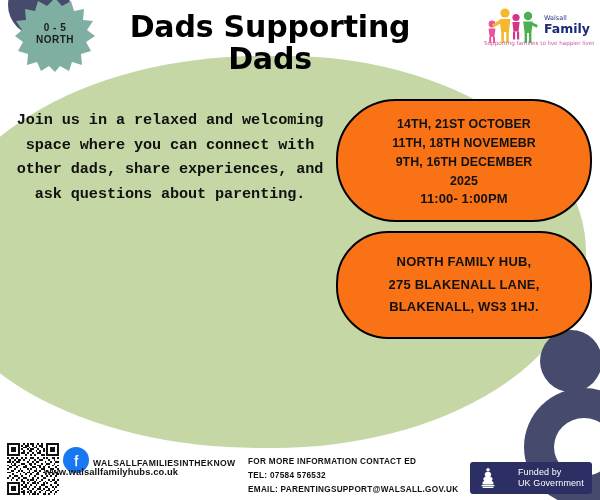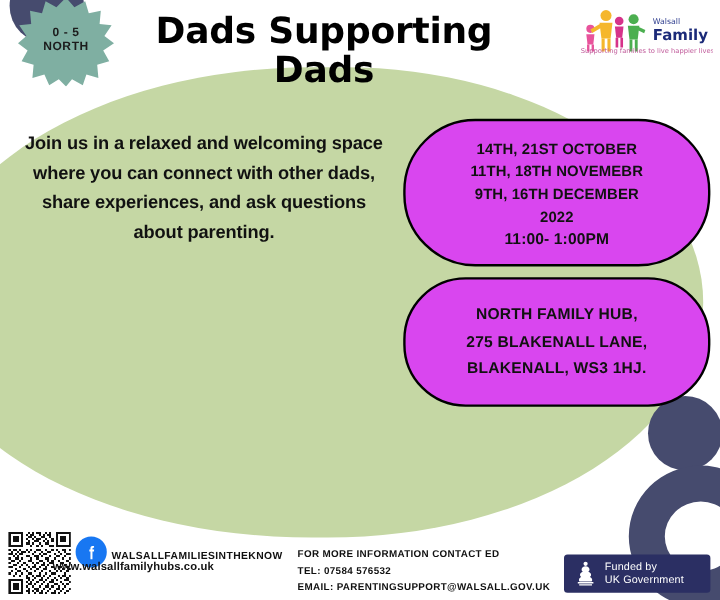--- a/index.html
+++ b/index.html
@@ -51,29 +51,29 @@
   }
 
   
   .logo{position:absolute;left:482px;top:4px;width:112px;height:44px;}
   .logo svg{display:block;}
 
   
   .body-col{
     position:absolute;left:14px;top:108px;width:312px;
     text-align:center;color:#111;
-    font-family:Liberation Sans, sans-serif;
+    font-family:Liberation Mono, monospace;
     font-weight:700;font-size:15.2px;line-height:1.62;
     letter-spacing:-.1px;
   }
   .para+.para{margin-top:21px;}
 
   
   .pill{
-    position:absolute;background:#d946ef;border:2.5px solid #000;
+    position:absolute;background:#f97316;border:2.5px solid #000;
     display:flex;flex-direction:column;align-items:center;justify-content:center;
     text-align:center;color:#111;
   }
   .pill-dates{
     left:336px;top:99px;width:252px;height:119px;border-radius:60px;
   }
   .pill-dates .dl{
     font-size:12.4px;font-weight:700;line-height:1.52;letter-spacing:.1px;
   }
   .pill-dates .time{
@@ -106,21 +106,21 @@
     font-size:9.4px;font-weight:700;color:#111;letter-spacing:.1px;
   }
 
   .contact{
     position:absolute;left:248px;top:455px;width:244px;text-align:left;
     color:#111;font-size:8.2px;font-weight:700;line-height:1.72;letter-spacing:.3px;
   }
 
   .gov-badge{
     position:absolute;left:470px;top:462px;width:122px;height:32px;
-    background:#2b2f63;border-radius:3px;display:flex;align-items:center;gap:6px;
+    background:#2b2f63;border-radius:3px;display:flex;align-items:center;gap:20px;
     padding:0 8px;box-sizing:border-box;
   }
   .gov-badge .crown{width:20px;height:22px;flex:0 0 20px;}
   .gov-badge .gtxt{
     color:#fff;font-size:9px;font-weight:400;line-height:1.22;letter-spacing:.1px;
   }
 </style>
 </head>
 <body>
 
@@ -171,21 +171,21 @@
   </div>
 
   <div class="body-col">
     <div class="para">Join us in a relaxed and welcoming space where you can connect with other dads, share experiences, and ask questions about parenting.</div>
   </div>
 
   <div class="pill pill-dates">
     <div class="dl">14TH, 21ST OCTOBER</div>
     <div class="dl">11TH, 18TH NOVEMEBR</div>
     <div class="dl">9TH, 16TH DECEMBER</div>
-    <div class="dl">2022</div>
+    <div class="dl">2025</div>
     <div class="time">11:00- 1:00PM</div>
   </div>
 
   <div class="pill pill-venue">
     <div class="vl">NORTH FAMILY HUB,</div>
     <div class="vl">275 BLAKENALL LANE,</div>
     <div class="vl">BLAKENALL, WS3 1HJ.</div>
   </div>
 
   <div class="qr">

